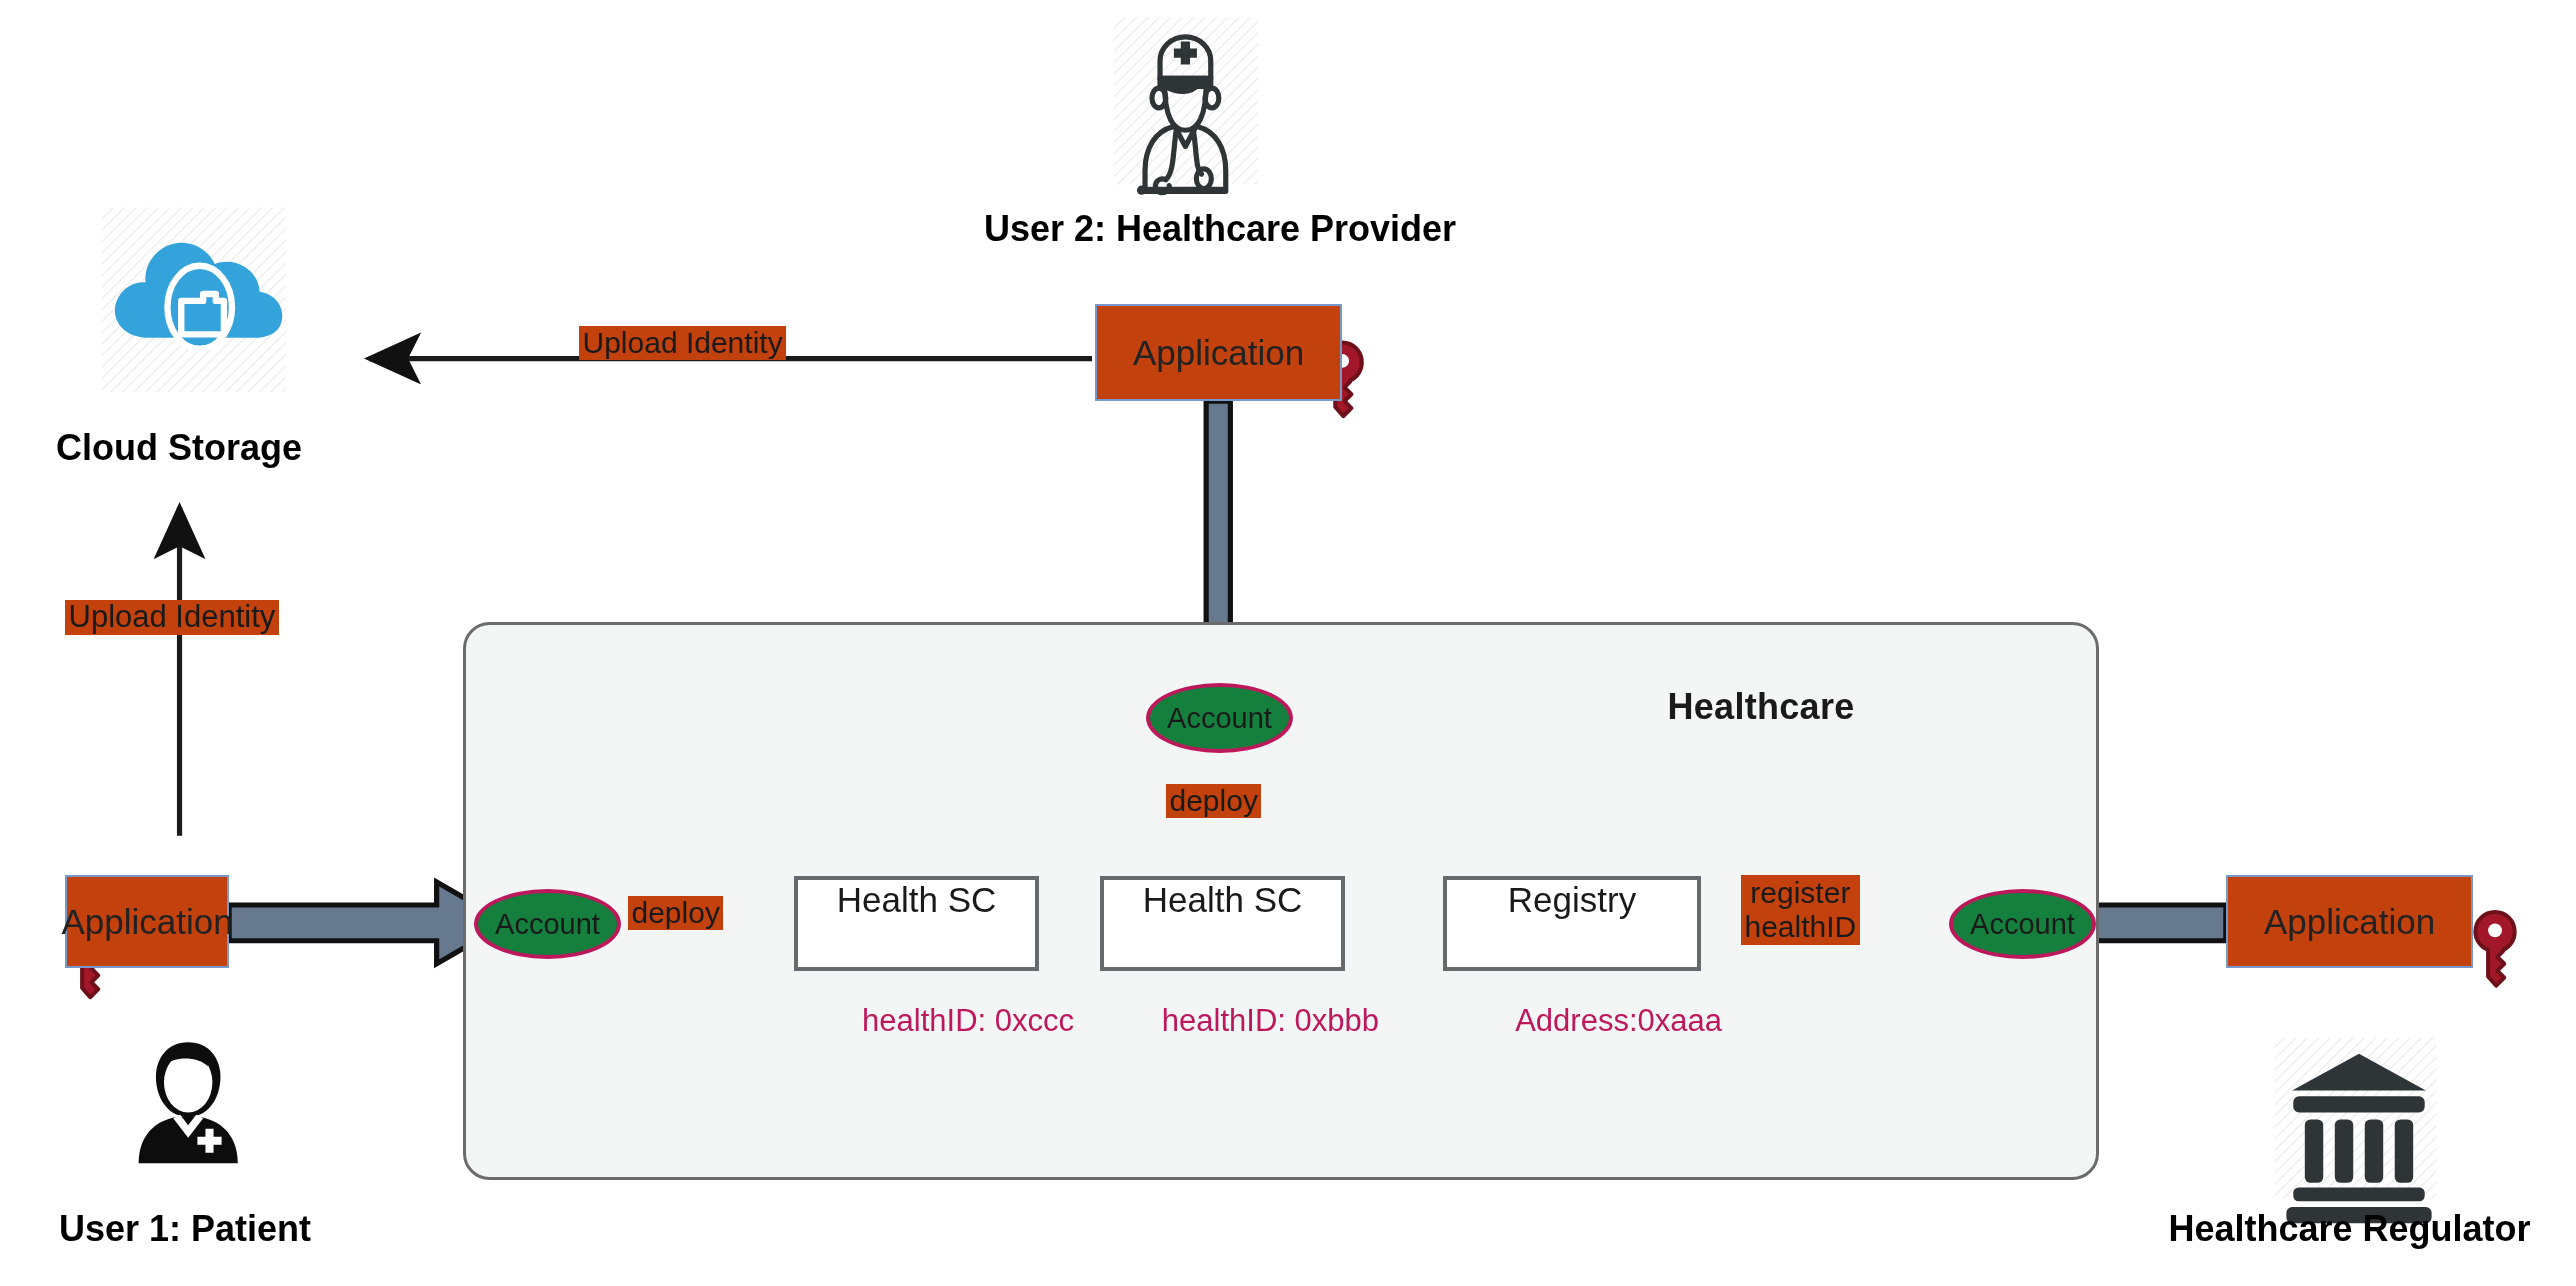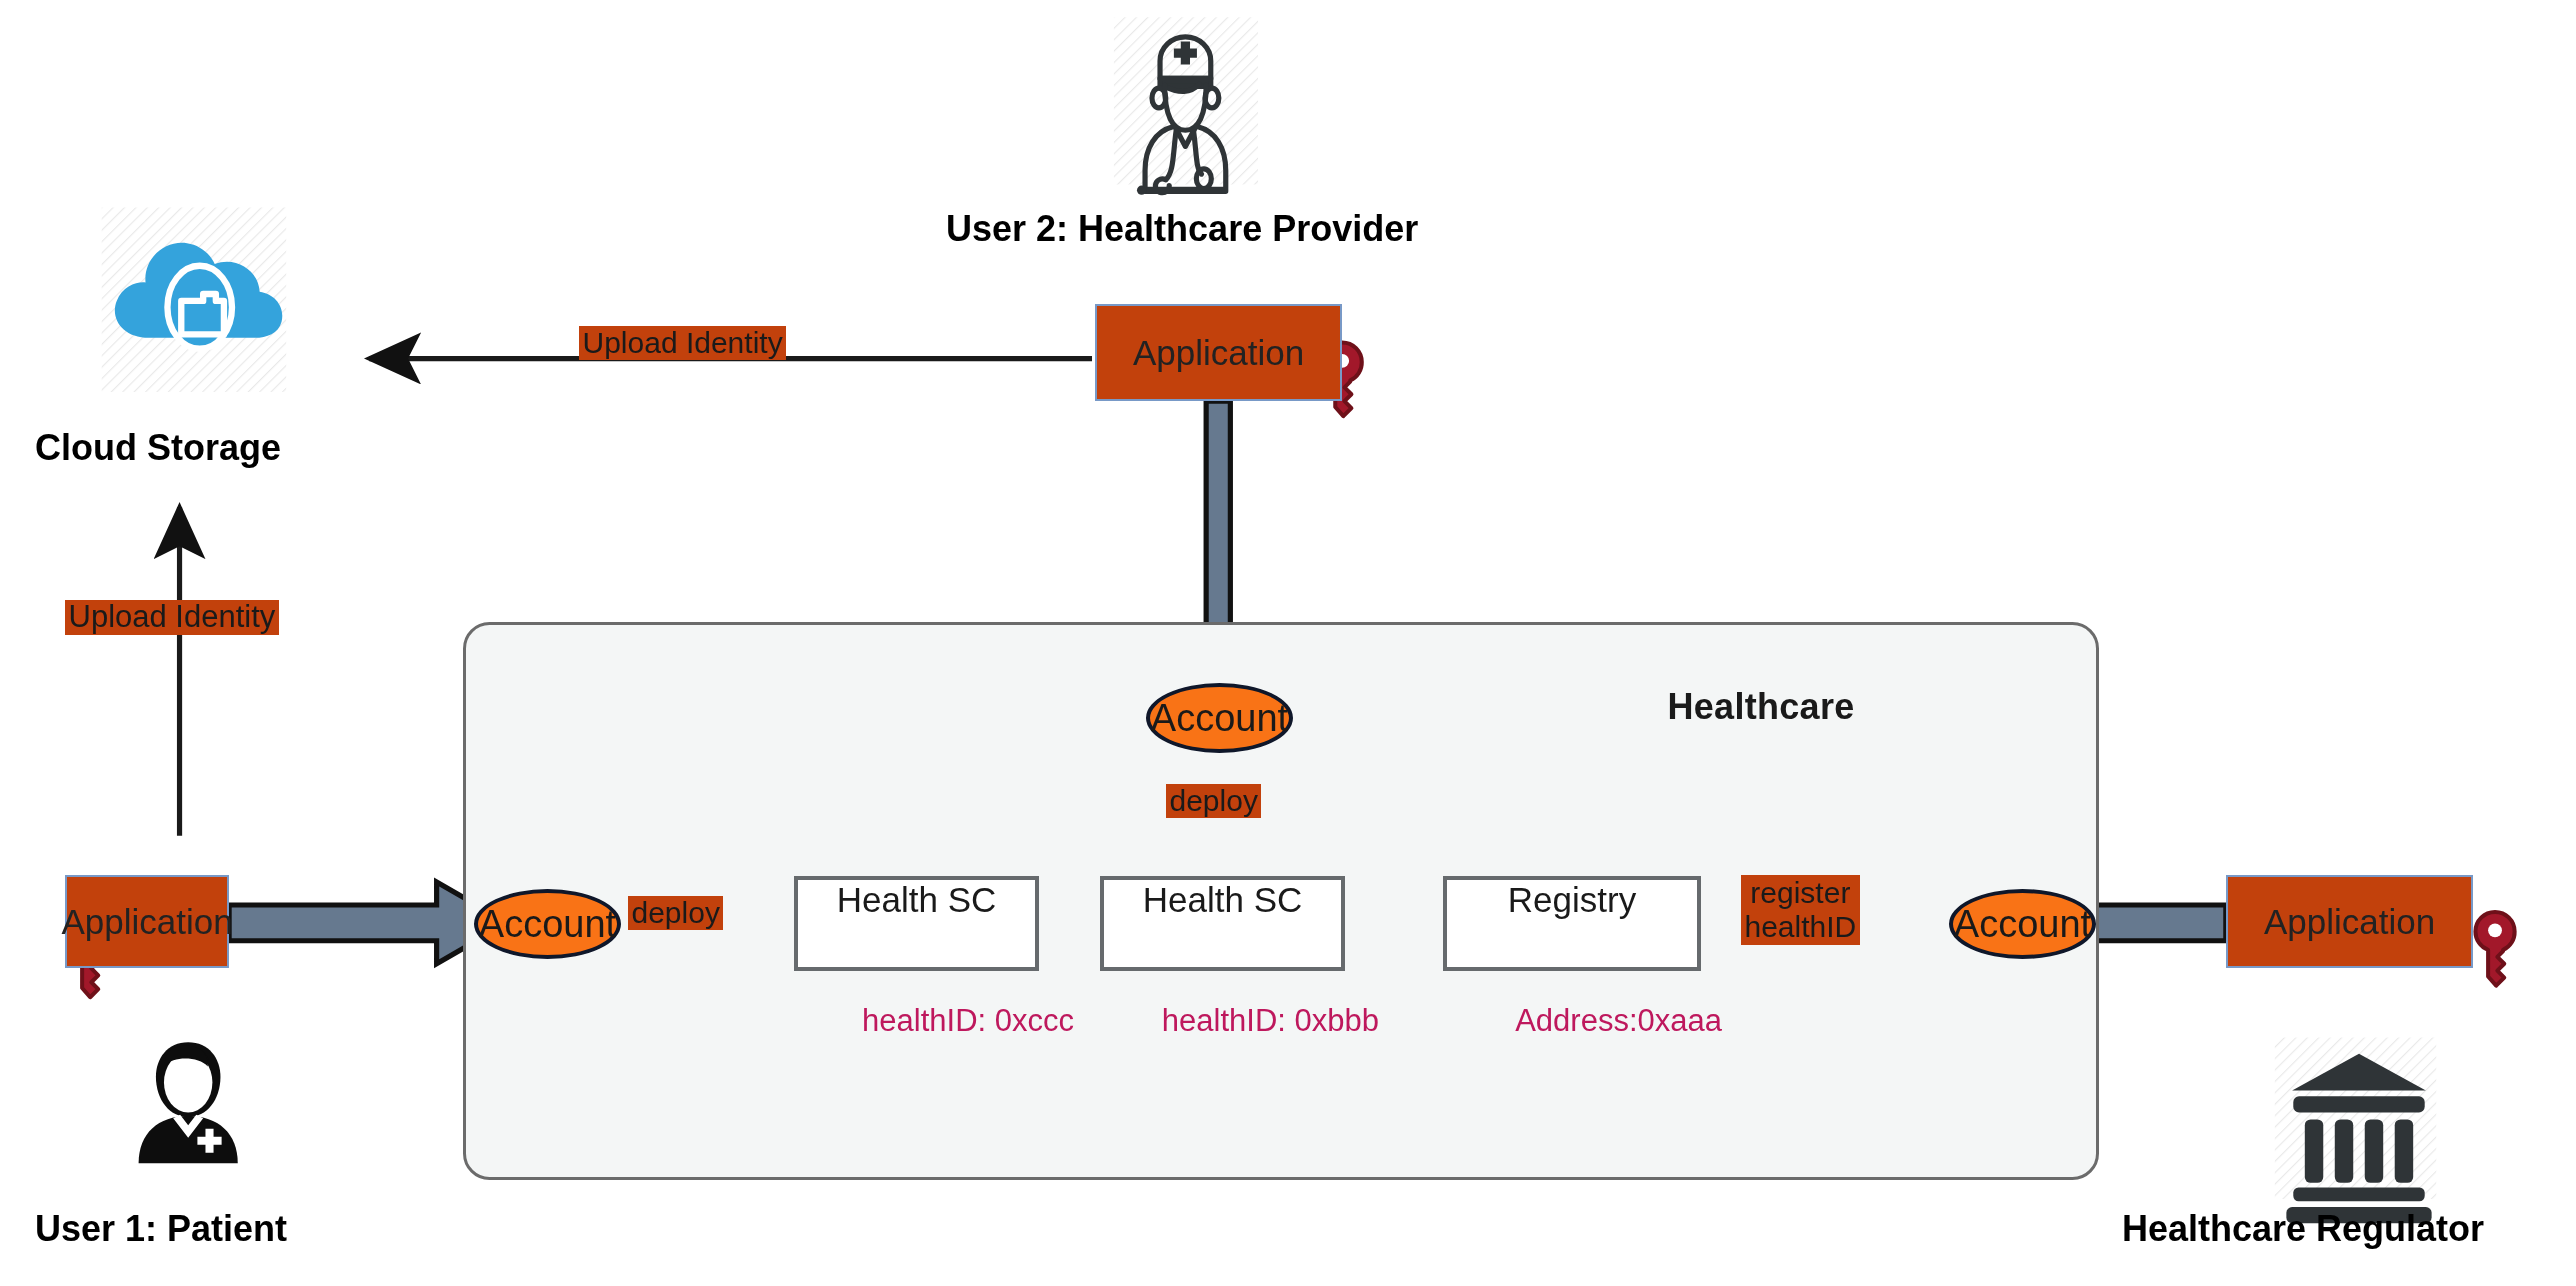--- a/index.html
+++ b/index.html
@@ -38,41 +38,41 @@
   .sc2{left:1100px;top:876px;width:245px;height:95px;}
   .sc3{left:1443px;top:876px;width:258px;height:95px;}
 
   .sc-cap{font-size:31px;color:#be185d;text-align:right;position:absolute;}
   .cap1{left:760px;top:1003px;width:314px;}
   .cap2{left:1065px;top:1003px;width:314px;}
   .cap3{left:1408px;top:1003px;width:314px;}
 
   
   .acct{
-    background:#f97316;border:4px solid #0f172a;border-radius:50%;
+    background:#15803d;border:4px solid #be185d;border-radius:50%;
     box-sizing:border-box;display:flex;align-items:center;justify-content:center;
-    font-size:38px;color:#1a1a1a;
+    font-size:29px;color:#1a1a1a;
   }
   .acct-p{left:474px;top:889px;width:147px;height:70px;}
   .acct-hp{left:1146px;top:683px;width:147px;height:70px;}
   .acct-hr{left:1949px;top:889px;width:147px;height:70px;}
 
   
   .edge-lab{
     position:absolute;background:#c2410c;font-size:30px;color:#1a1a1a;
     text-align:center;line-height:1.05;padding:1.2px 3.5px;white-space:nowrap;
   }
   .lab-deploy-h{left:628px;top:896px;}
   .lab-deploy-v{left:1166px;top:784px;}
   .lab-upload-h{left:579px;top:326px;}
   .lab-upload-v{left:65px;top:600px;font-size:31px;}
   .lab-register{left:1741px;top:875px;line-height:1.12;}
 
   
-  .cap-bold{position:absolute;font-size:36px;font-weight:bold;color:#000;text-align:left;}
+  .cap-bold{position:absolute;font-size:36px;font-weight:bold;color:#000;text-align:center;}
   .cap-cloud{left:35px;top:427px;width:288px;font-weight:bold;font-size:36px;}
   .cap-hp{left:946px;top:208px;width:548px;}
   .cap-pat{left:35px;top:1208px;width:300px;}
   .cap-hr{left:2122px;top:1208px;width:455px;}
 
   svg.ov{position:absolute;left:0;top:0;width:2576px;height:1286px;pointer-events:none;}
 </style>
 </head>
 <body>
 

